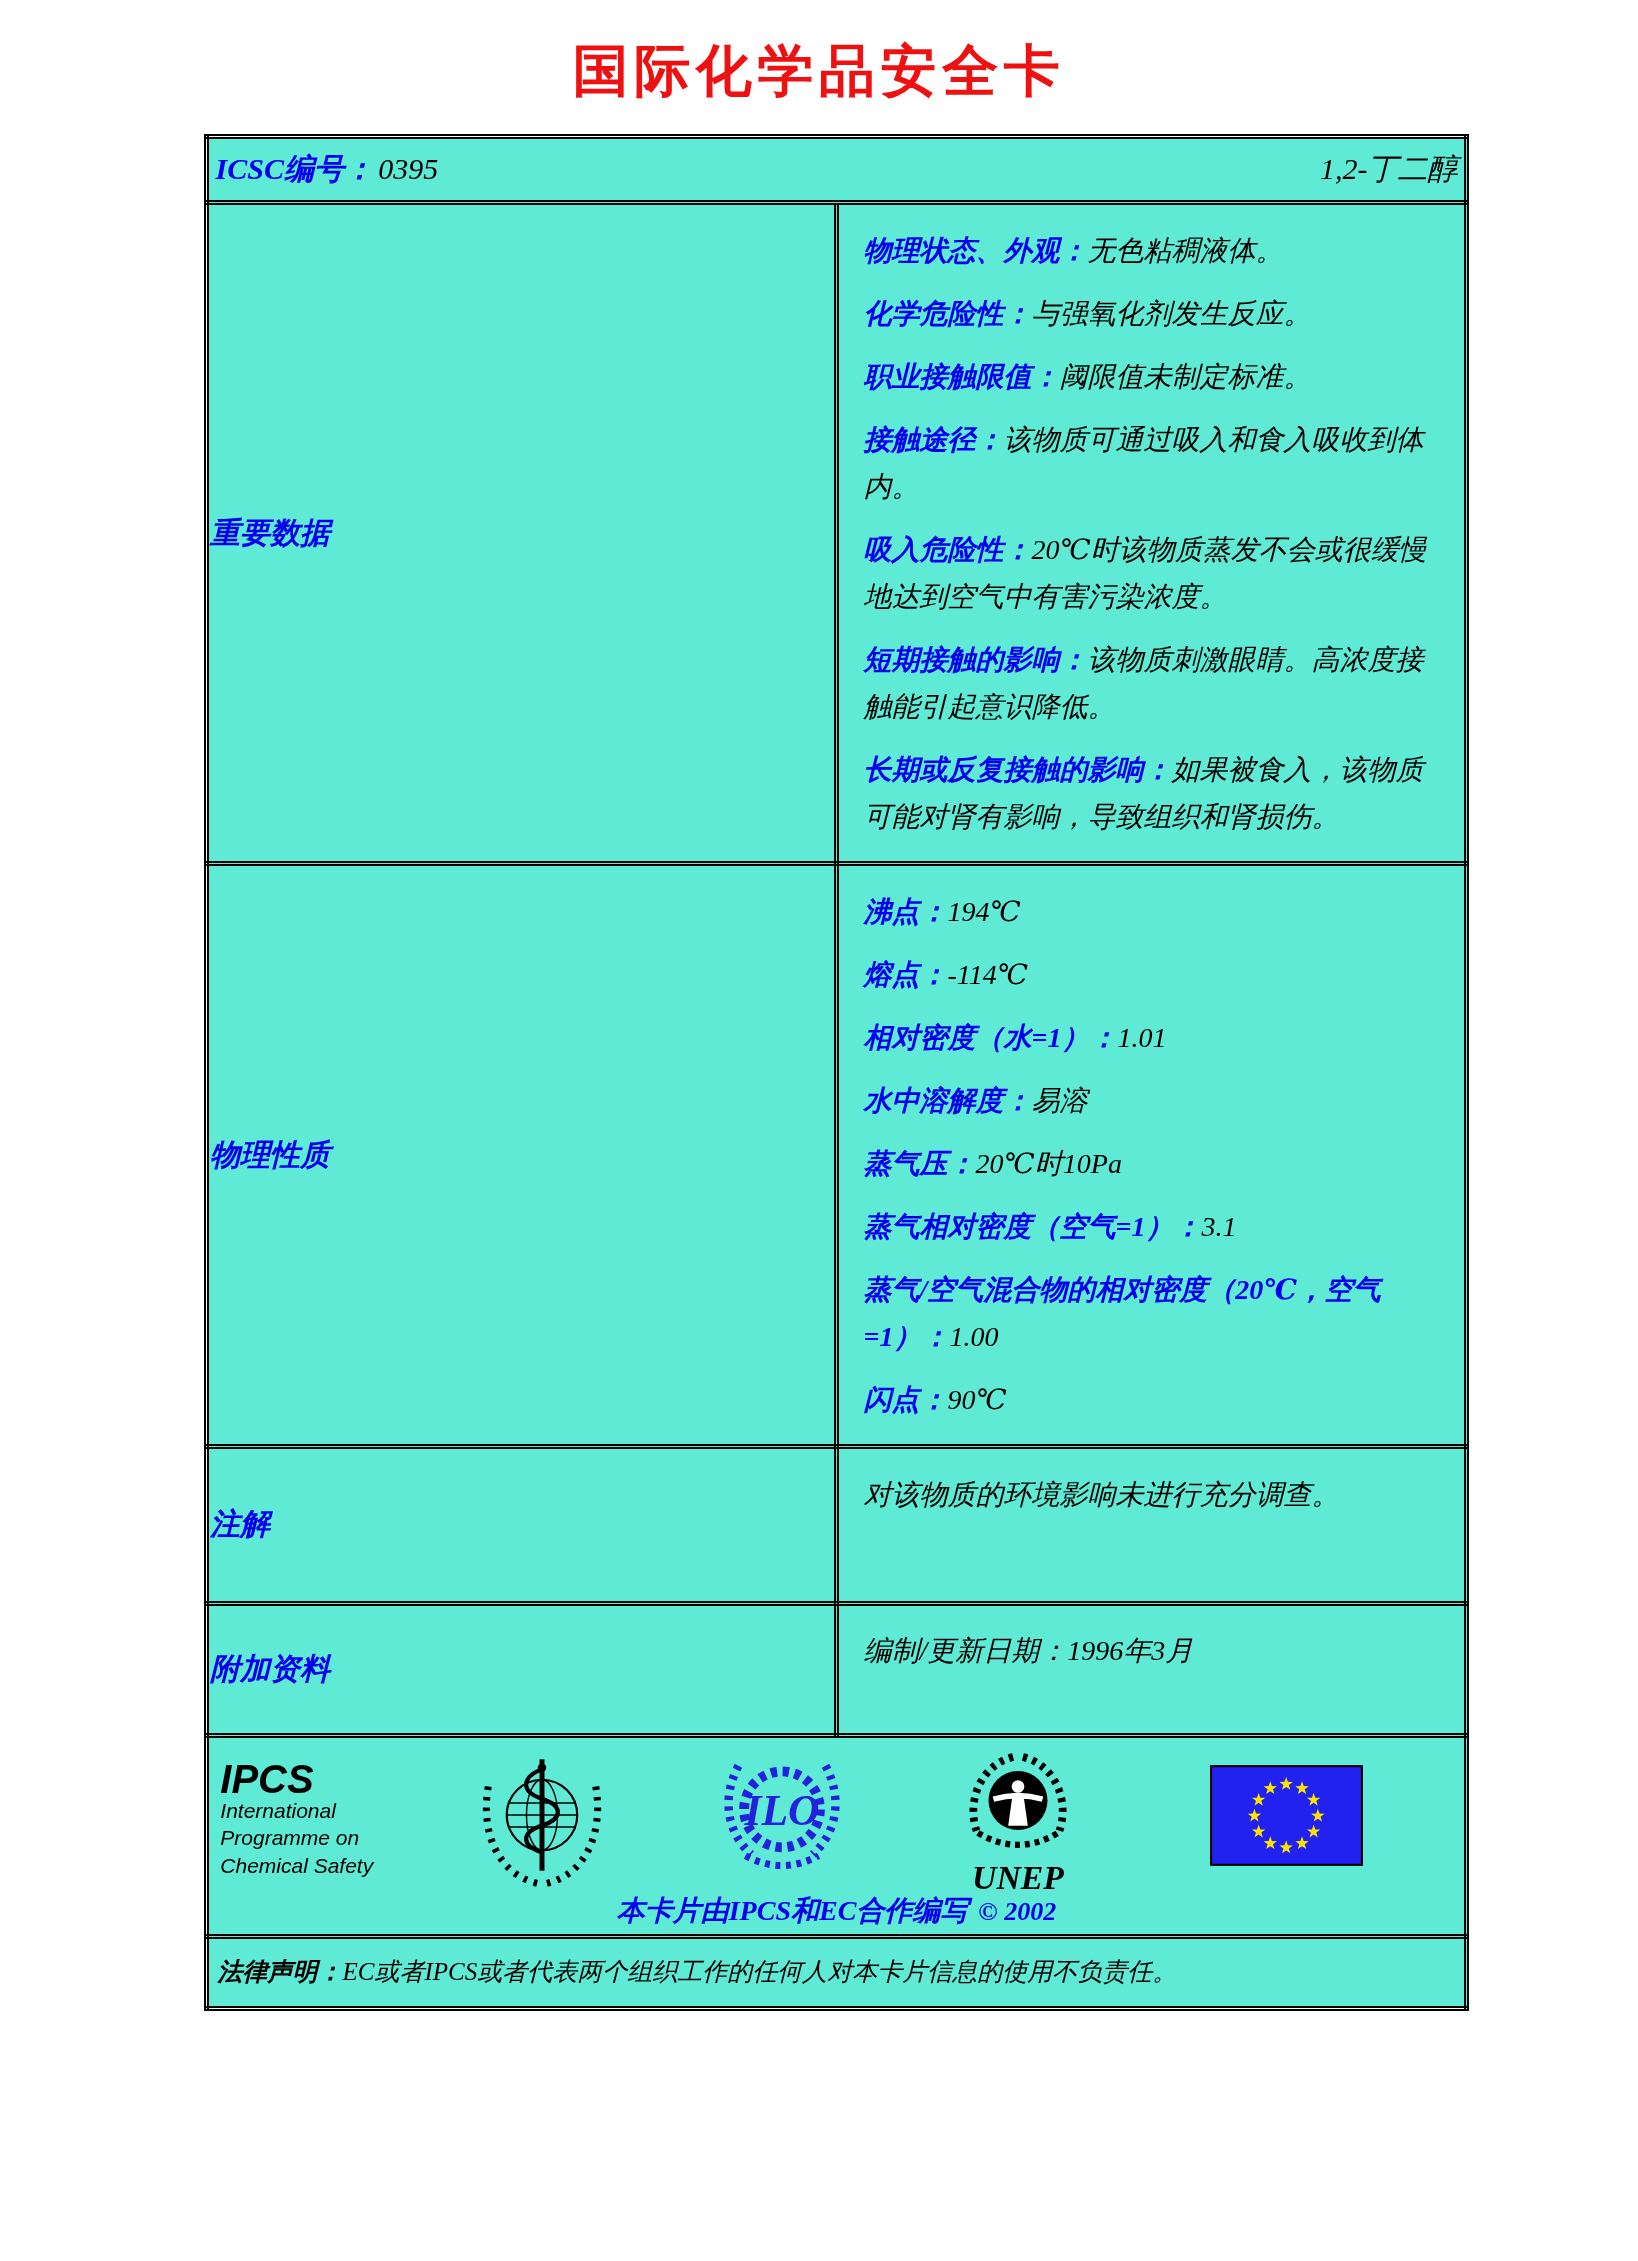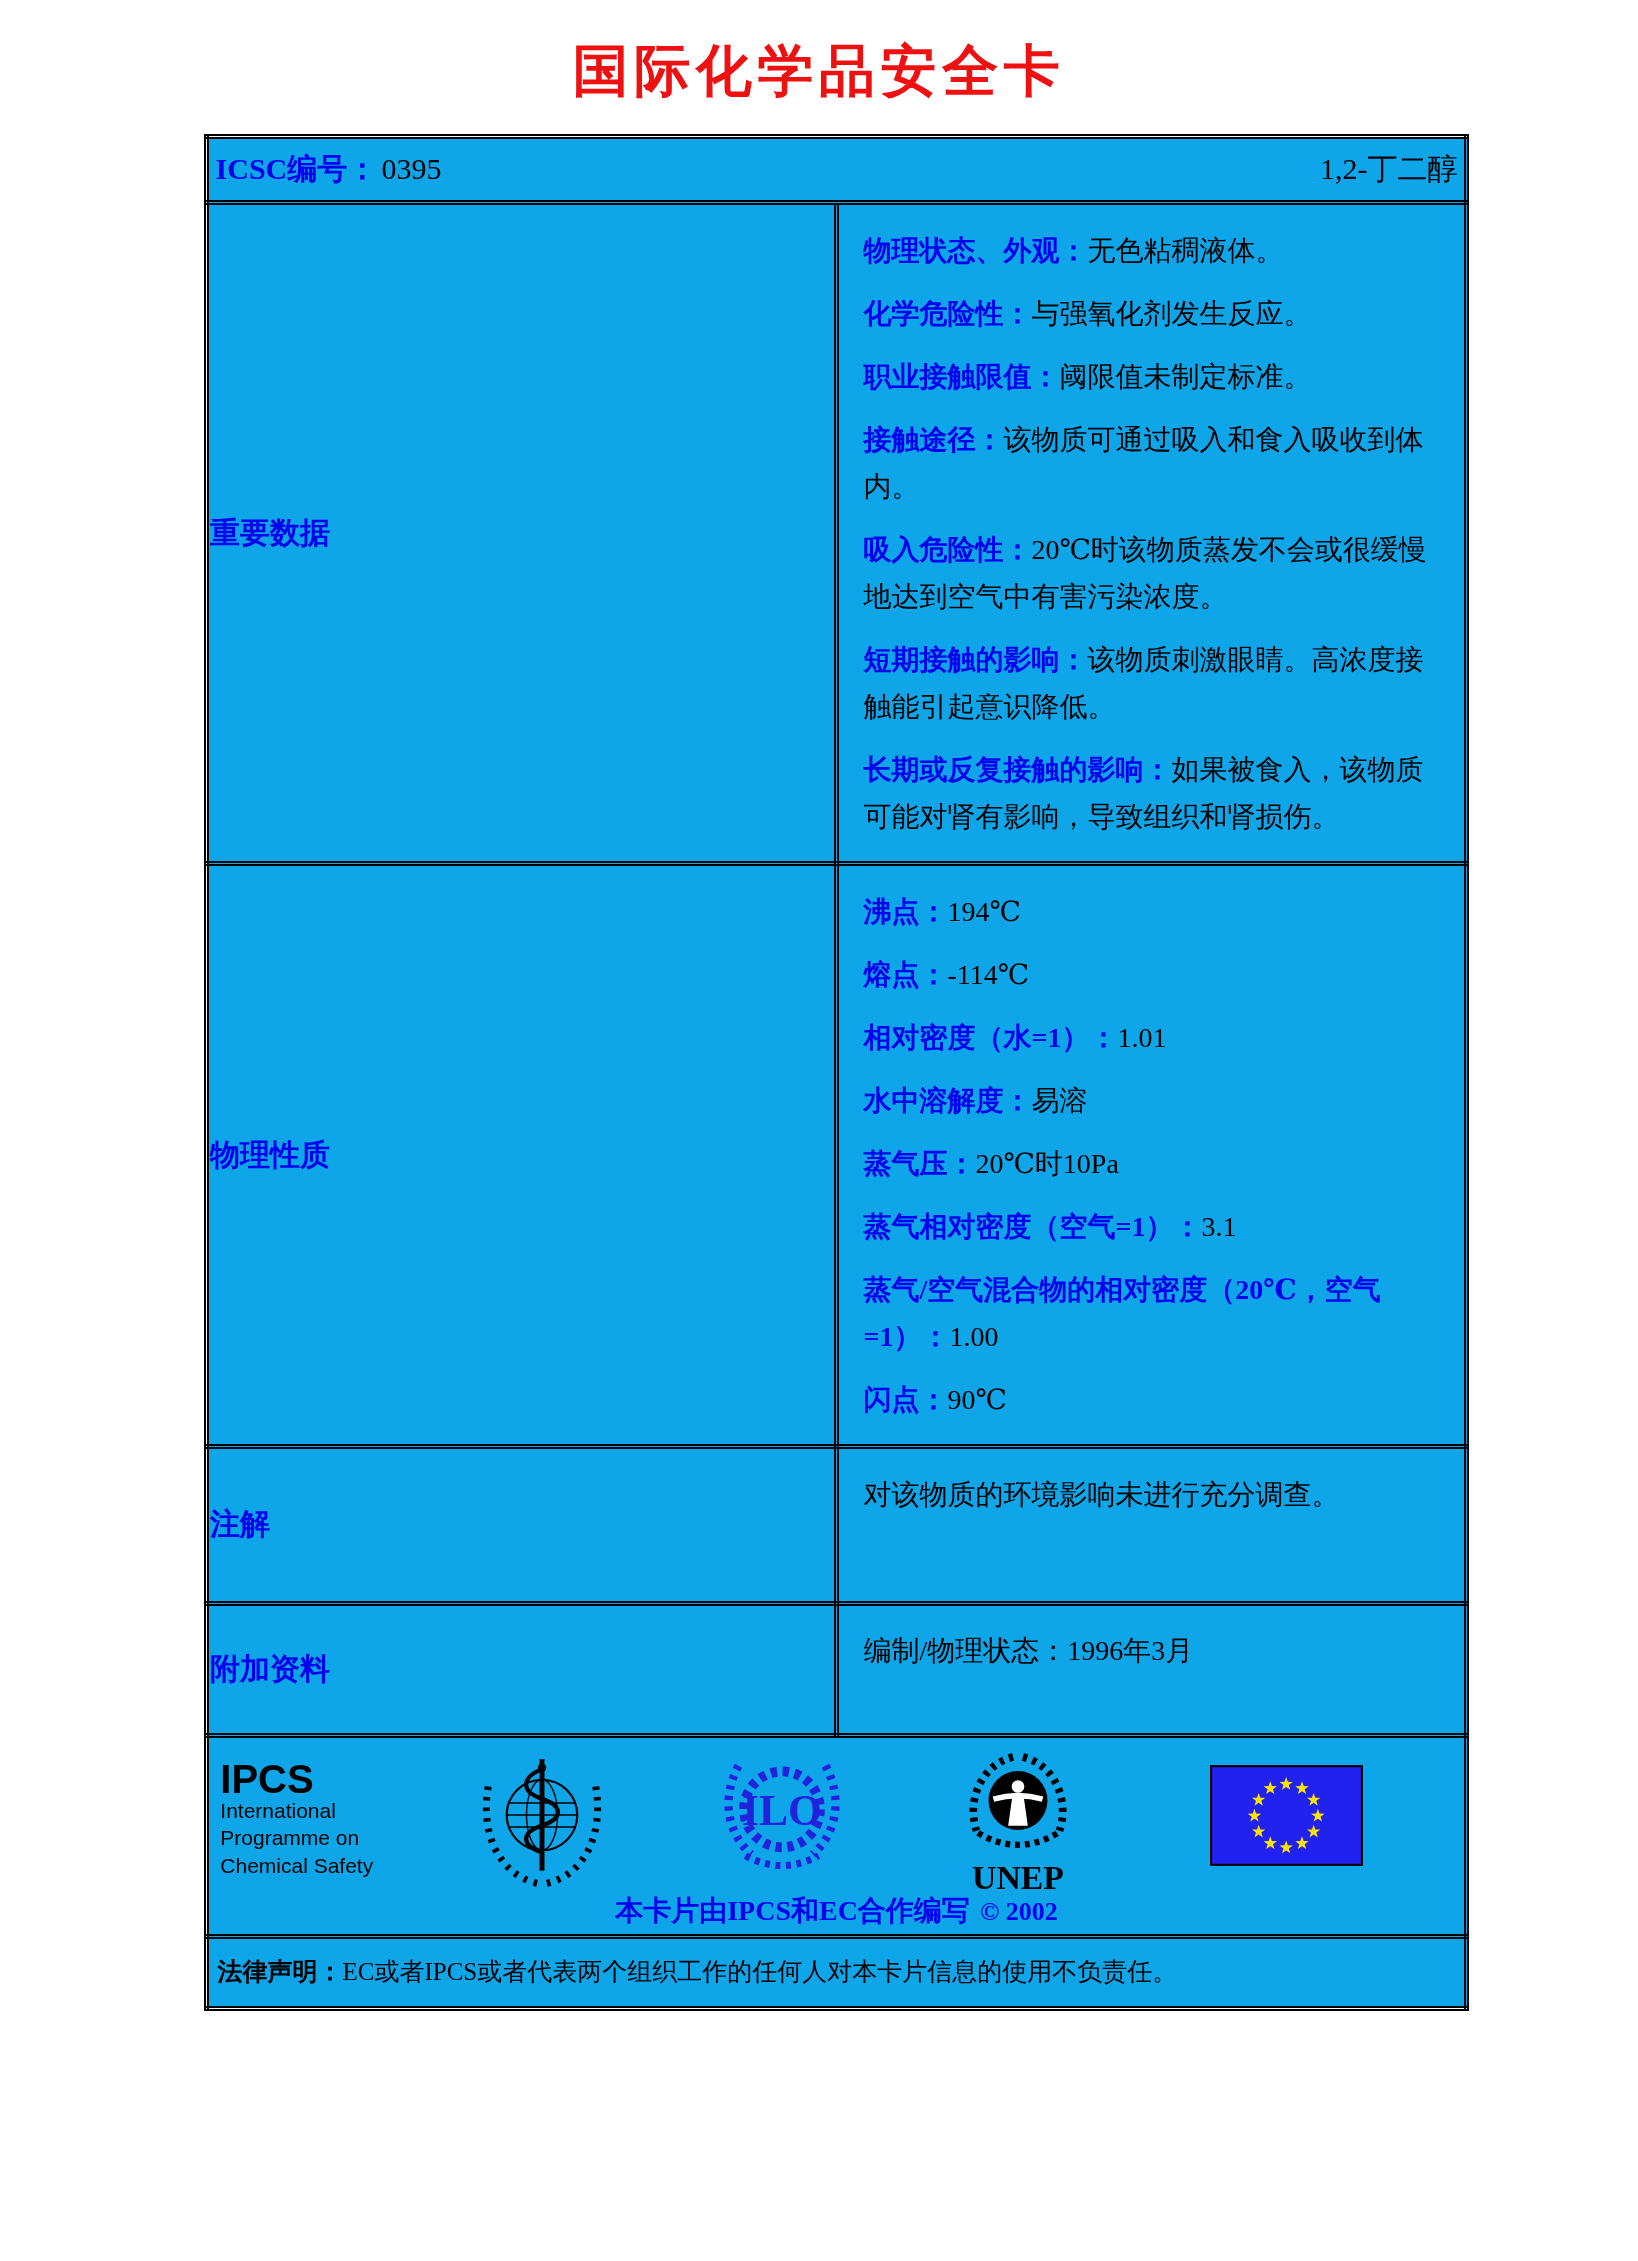--- a/index.html
+++ b/index.html
@@ -9,21 +9,21 @@
   }
   .doc-title{
     position:absolute;top:34px;left:0;width:100%;text-align:center;
     color:#EE1111;font-size:56px;font-weight:bold;letter-spacing:5.6px;
     font-family:"Liberation Serif","DejaVu Serif",serif;
   }
   table.card{
     position:absolute;left:204px;top:134px;width:1265px;
     border-collapse:collapse;table-layout:fixed;
   }
-  table.card td{border:5.6px double #000;background:#0ea5e9;}
+  table.card td{border:5.6px double #000;background:#5eead4;font-style:italic;}
   td.lbl{
     width:176px;vertical-align:middle;
     color:#0000EE;font-weight:bold;font-size:30px;
   }
   td.content{vertical-align:top;padding:5.6px 8.5px;font-size:28px;line-height:47px;}
   .hdr-cell{height:59px;vertical-align:middle !important;}
   .hdr-inner{display:flex;justify-content:space-between;align-items:center;padding:0 5.6px;font-size:30px;}
   .hdr-left .k{margin-right:4.2px;}
   .k{color:#0000EE;font-weight:bold;}
   .v{color:#000;}
@@ -104,21 +104,21 @@
   <tr class="r-notes">
     <td class="lbl">注解</td>
     <td class="content">
       <div class="line v">对该物质的环境影响未进行充分调查。</div>
     </td>
   </tr>
 
   <tr class="r-additional">
     <td class="lbl">附加资料</td>
     <td class="content">
-      <div class="line v">编制/物理状态：1996年3月</div>
+      <div class="line v">编制/更新日期：1996年3月</div>
     </td>
   </tr>
 
   <tr class="r-footer">
     <td colspan="2">
       <div class="footer-inner">
 
         <div class="ipcs-block">
           <div class="ipcs-title">IPCS</div>
           <div class="ipcs-line">International</div>

